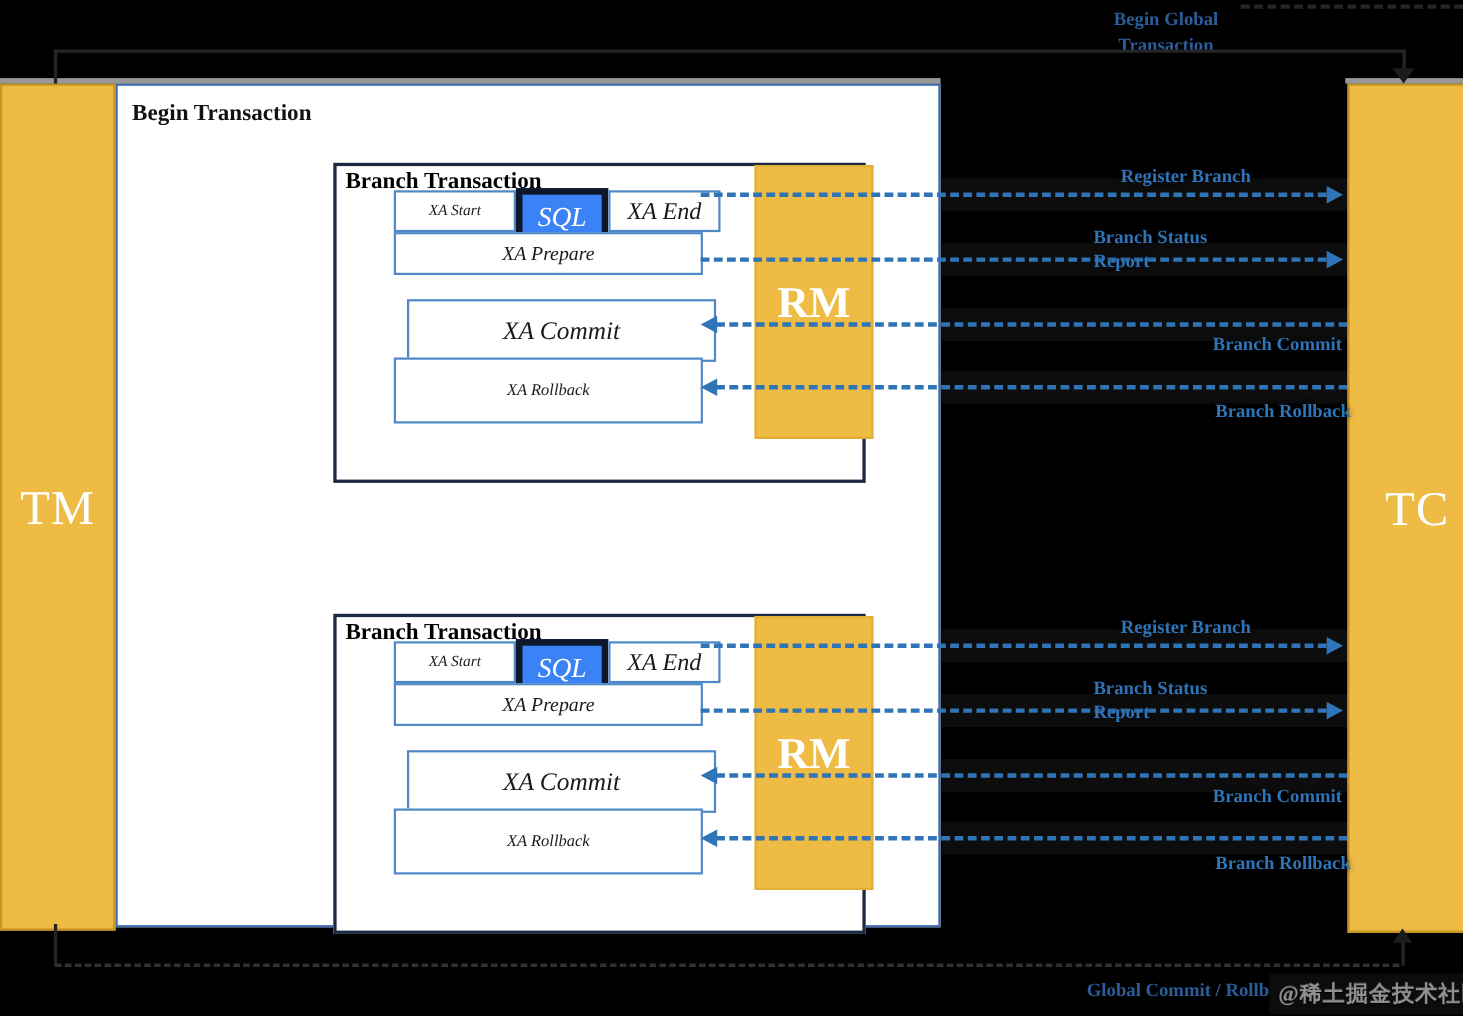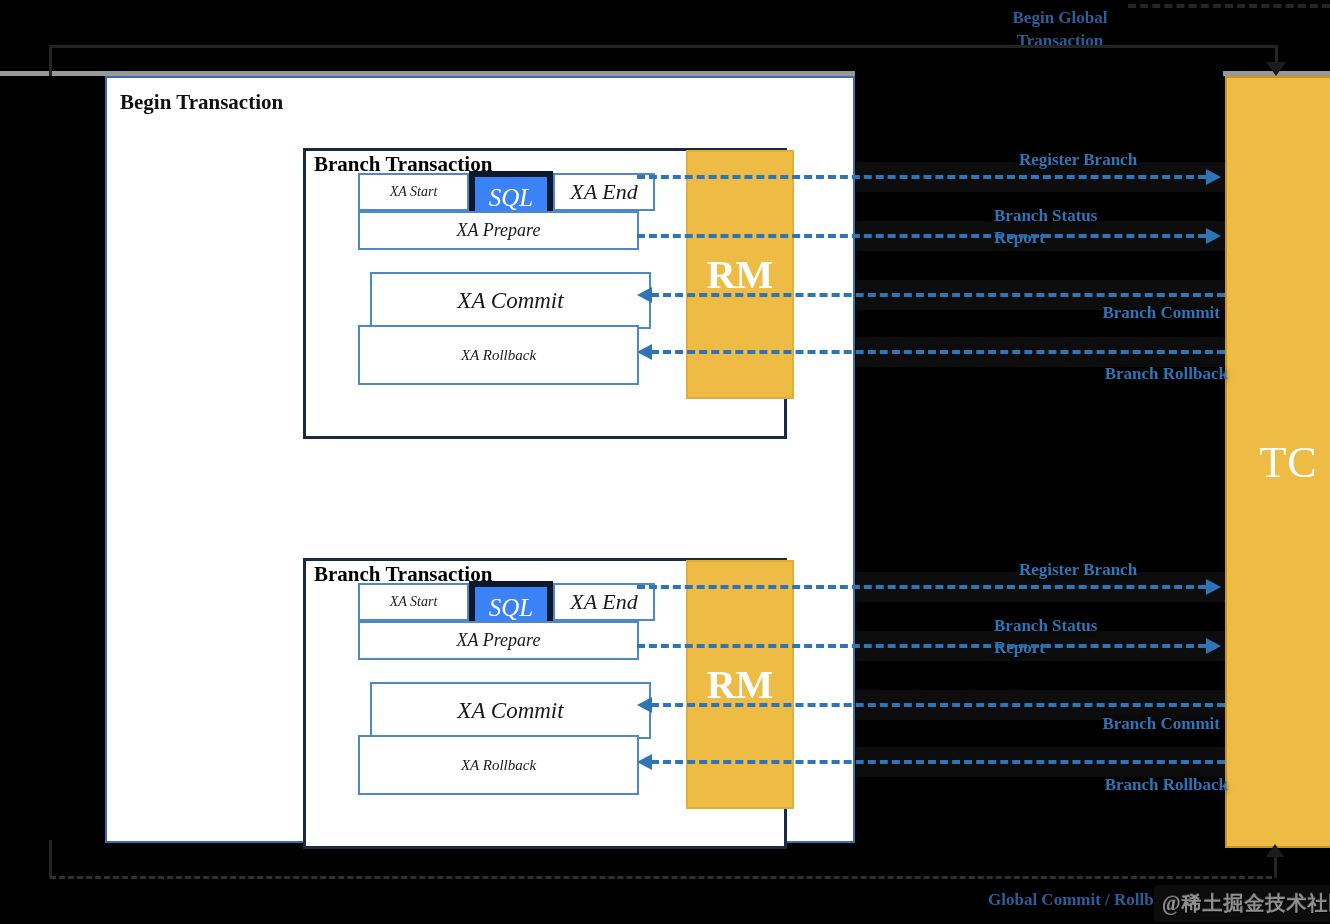--- a/index.html
+++ b/index.html
@@ -80,20 +80,23 @@
 
   <div class="abs dark-line" style="left:49px;top:45px;width:3px;height:31px;"></div>
   <div class="abs dark-line" style="left:49px;top:45px;width:1229px;height:3px;"></div>
   <div class="abs dark-line" style="left:1275px;top:45px;width:3px;height:20px;"></div>
   <div class="abs arrow-down" style="left:1266px;top:62px;"></div>
   <div class="abs endpoint-label" style="left:985px;top:6px;width:150px;text-align:center;">Begin Global Transaction</div>
 
   <div class="abs shadow-strip" style="left:0px;top:71px;width:855px;height:5px;"></div>
   <div class="abs shadow-strip" style="left:1223px;top:71px;width:107px;height:5px;"></div>
 
+  <div class="abs actor" style="left:0px;top:76px;width:105px;height:770px;">
+    <span class="actor-label">TM</span>
+  </div>
 
   <div class="abs actor" style="left:1225px;top:76px;width:127px;height:772px;">
     <span class="actor-label">TC</span>
   </div>
 
   <div class="abs global-box" style="left:105px;top:76px;width:750px;height:767px;">
     <div class="global-title">Begin Transaction</div>
   </div>
 
   <div class="abs branch-box" style="top:148px;">

